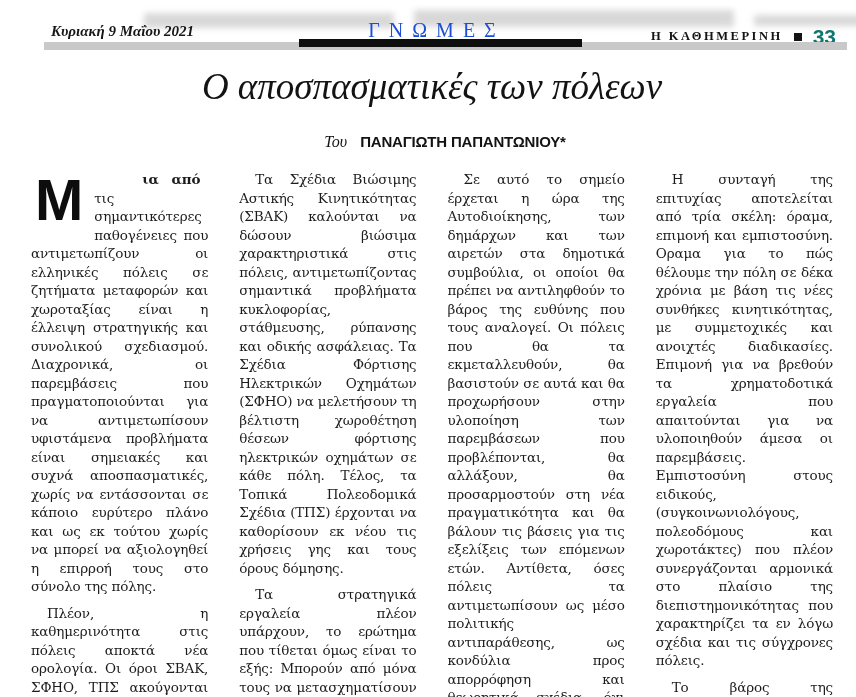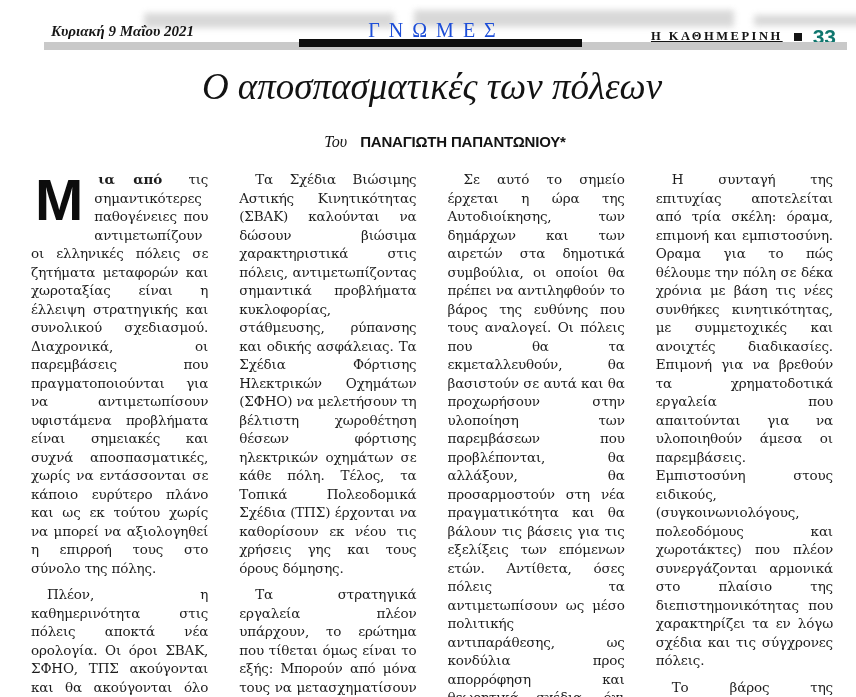--- a/index.html
+++ b/index.html
@@ -33,21 +33,21 @@
     position: absolute; left: 0; right: 0; top: 12px; text-align: center;
     font: 400 20px/1 "Liberation Serif", "DejaVu Serif", serif;
     letter-spacing: 9px; text-indent: 9px; color: #1d4ed8;
   }
   .header-masthead {
     position: absolute; right: 16px; top: 14px;
     display: flex; align-items: center; gap: 7px;
   }
   .masthead-name {
     font: 700 12.5px/1 "Liberation Serif", "DejaVu Serif", serif;
-    letter-spacing: 2.5px; color: #141414; text-decoration: underline;
+    letter-spacing: 2.5px; color: #141414;
   }
   .masthead-bullet { width: 5px; height: 5px; background: #141414; display: inline-block; }
   .masthead-page {
     font: 700 21px/1 "Liberation Sans", "DejaVu Sans", sans-serif;
     color: #0f766e;
   }
   .header-rule {
     position: absolute; left: 40px; right: 13px; top: 38px; height: 3px;
     background: #c9c9c9;
   }
@@ -82,21 +82,21 @@
     text-align: justify; color: #1c1c1c;
     text-indent: 16px;
   }
   .col p.no-indent { text-indent: 0; }
   .dropcap {
     float: left;
     font: 700 58px/46px "Liberation Sans", "DejaVu Sans", sans-serif;
     color: #0d0d0d;
     margin: 3px 7px 0 0;
   }
-  .bold-lead { font-weight: 700; }
+  .bold-lead { font-weight: 700; margin-left: 44px; }
 </style>
 </head>
 <body>
 
 <div class="page">
 
   <div class="ghost">
     <i class="g1"></i>
       <i class="g2"></i>
       <i class="g3"></i>

